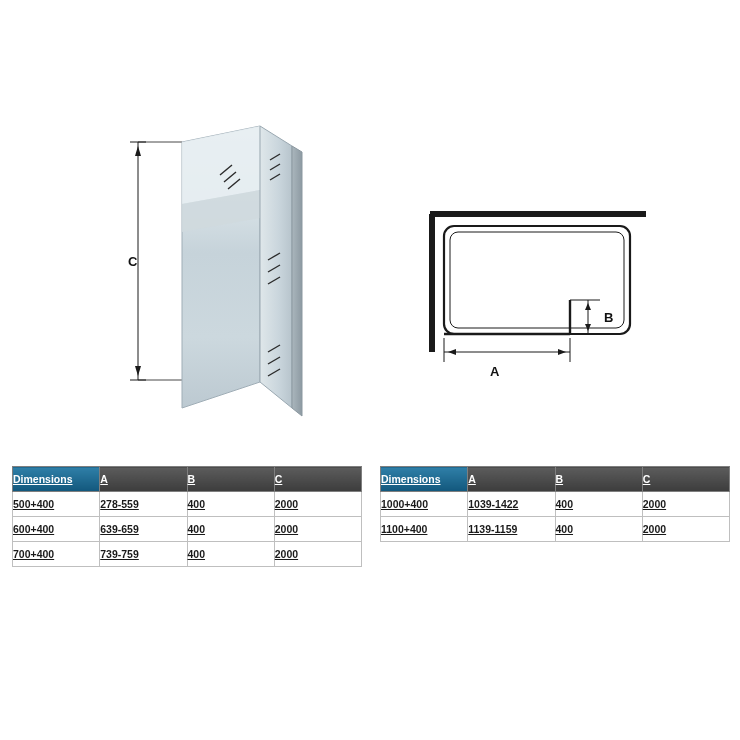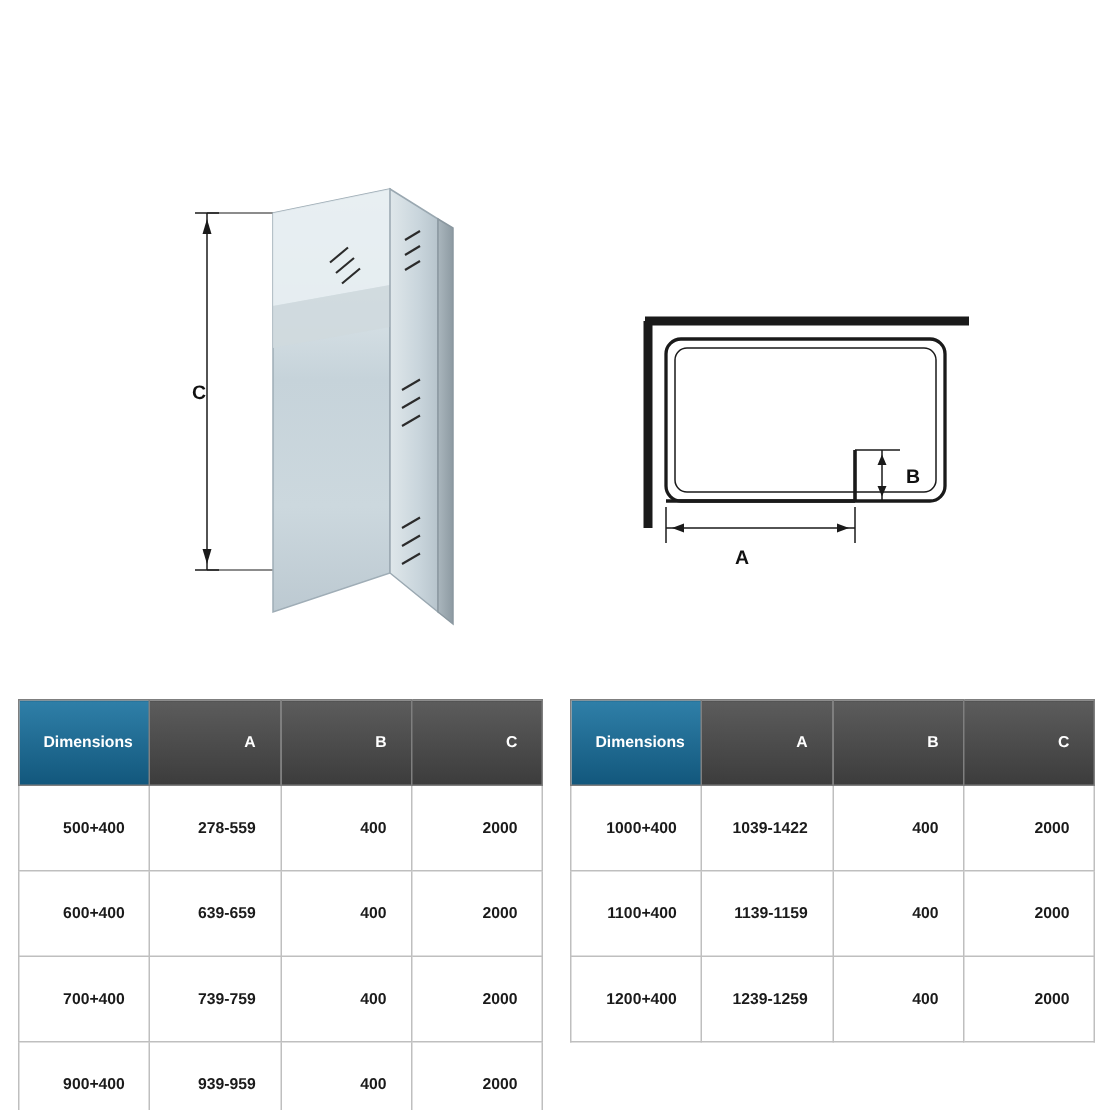--- a/index.html
+++ b/index.html
@@ -57,24 +57,25 @@
   }
   table.tbl-right {
     position: absolute;
     left: 380px;
     top: 0;
     width: 350px;
   }
   th, td {
     border: 1px solid #bfbfbf;
     height: 24px;
-    text-align: right;
+    text-align: left;
     vertical-align: middle;
-    padding: 16px;
+    padding: 0;
     font-weight: bold;
+    text-decoration: underline;
   }
   thead th {
     color: #ffffff;
     font-weight: bold;
     font-size: 10.5px;
     border: 1px solid #7f7f7f;
   }
   thead th.head-dim {
     background: #1f6f9a;
     background: linear-gradient(to bottom, #2f7fa8, #12577c);
@@ -229,26 +230,20 @@
           <td class="c-a">639-659</td>
           <td class="c-b">400</td>
           <td class="c-c">2000</td>
         </tr>
         <tr>
           <td class="c-dim">700+400</td>
           <td class="c-a">739-759</td>
           <td class="c-b">400</td>
           <td class="c-c">2000</td>
         </tr>
-        <tr>
-          <td class="c-dim">900+400</td>
-          <td class="c-a">939-959</td>
-          <td class="c-b">400</td>
-          <td class="c-c">2000</td>
-        </tr>
       </tbody>
     </table>
 
     <table class="tbl-right">
       <thead>
         <tr>
           <th class="head-dim">Dimensions</th>
           <th class="head-col">A</th>
           <th class="head-col">B</th>
           <th class="head-col">C</th>
@@ -260,23 +255,17 @@
           <td class="c-a">1039-1422</td>
           <td class="c-b">400</td>
           <td class="c-c">2000</td>
         </tr>
         <tr>
           <td class="c-dim">1100+400</td>
           <td class="c-a">1139-1159</td>
           <td class="c-b">400</td>
           <td class="c-c">2000</td>
         </tr>
-        <tr>
-          <td class="c-dim">1200+400</td>
-          <td class="c-a">1239-1259</td>
-          <td class="c-b">400</td>
-          <td class="c-c">2000</td>
-        </tr>
       </tbody>
     </table>
 
   </div>
 </div>
 
 </body></html>

